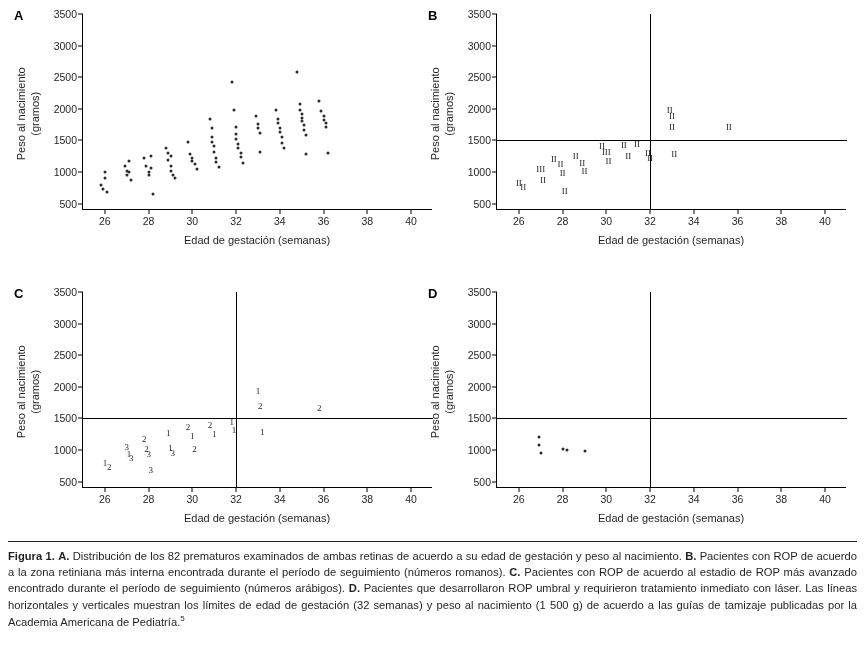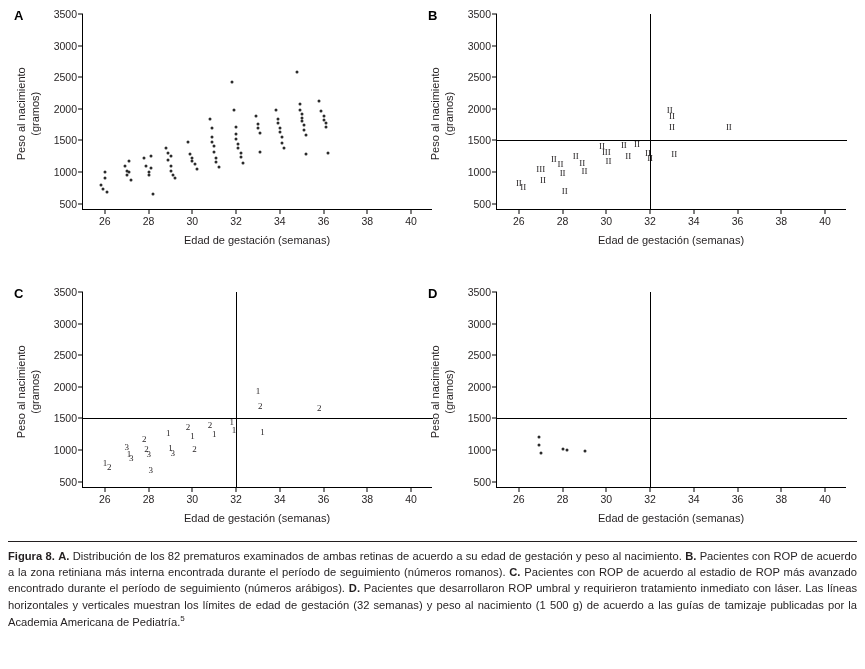--- a/index.html
+++ b/index.html
@@ -400,15 +400,15 @@
         <div class="pt" style="left: 87.5px; top: 158.697px;"></div>
       </div>
       <div class="ylabel" style="left: 388px; top: 378px; width: 110px;">Peso al nacimiento<br>(gramos)</div>
       <div class="xlabel" style="left: 496px; top: 512px; width: 350px;">Edad de gestación  (semanas)</div>
     </div>
   </div>
 
 <div class="divider"></div>
 
 <div class="caption">
-  <b>Figura 8.</b>
+  <b>Figura 1.</b>
   <span id="caption-body"><b> A.</b> Distribución de los 82 prematuros examinados de ambas retinas de acuerdo a su edad de gestación y peso al nacimiento. <b> B.</b> Pacientes con ROP de acuerdo a la zona retiniana más interna encontrada durante el período de seguimiento (números romanos). <b> C.</b> Pacientes con ROP de acuerdo al estadio de ROP más avanzado encontrado durante el período de seguimiento (números arábigos). <b> D.</b> Pacientes que desarrollaron ROP umbral y requirieron tratamiento inmediato con láser. Las líneas horizontales y verticales muestran los límites de edad de gestación (32 semanas) y peso al nacimiento (1 500 g) de acuerdo a las guías de tamizaje publicadas por la Academia Americana de Pediatría.<sup>5</sup></span>
 </div>
 
 </body></html>

